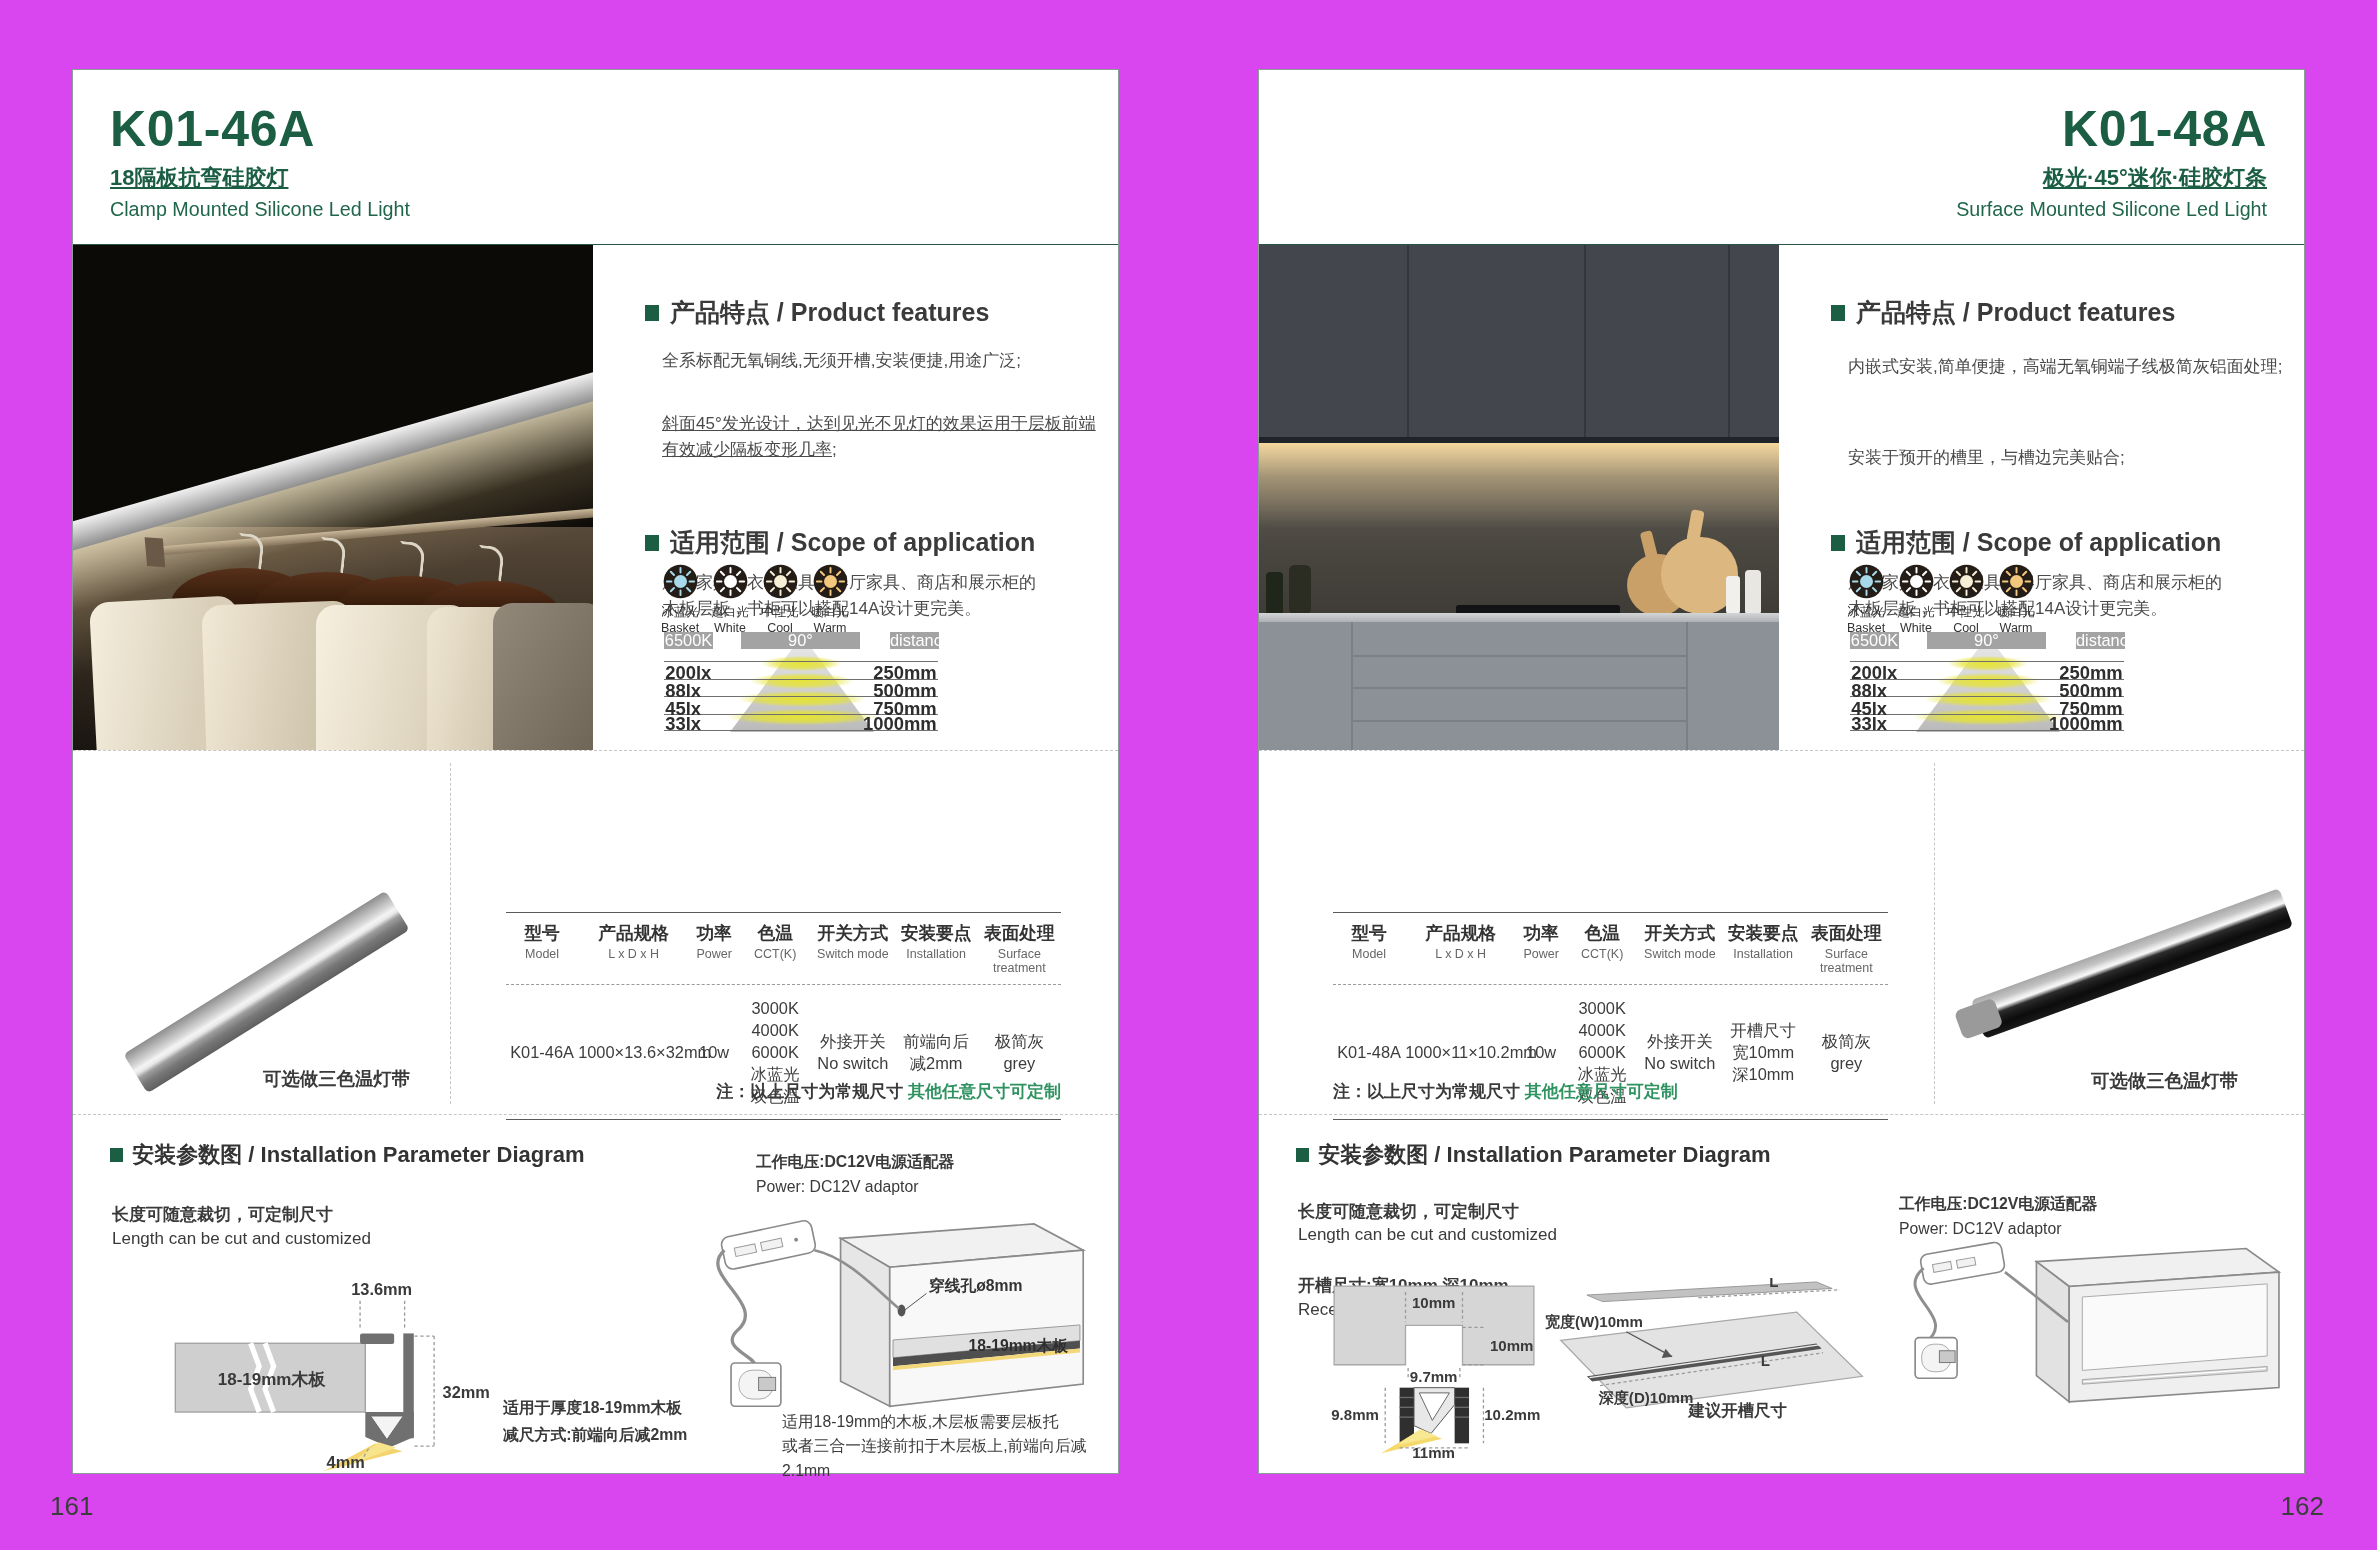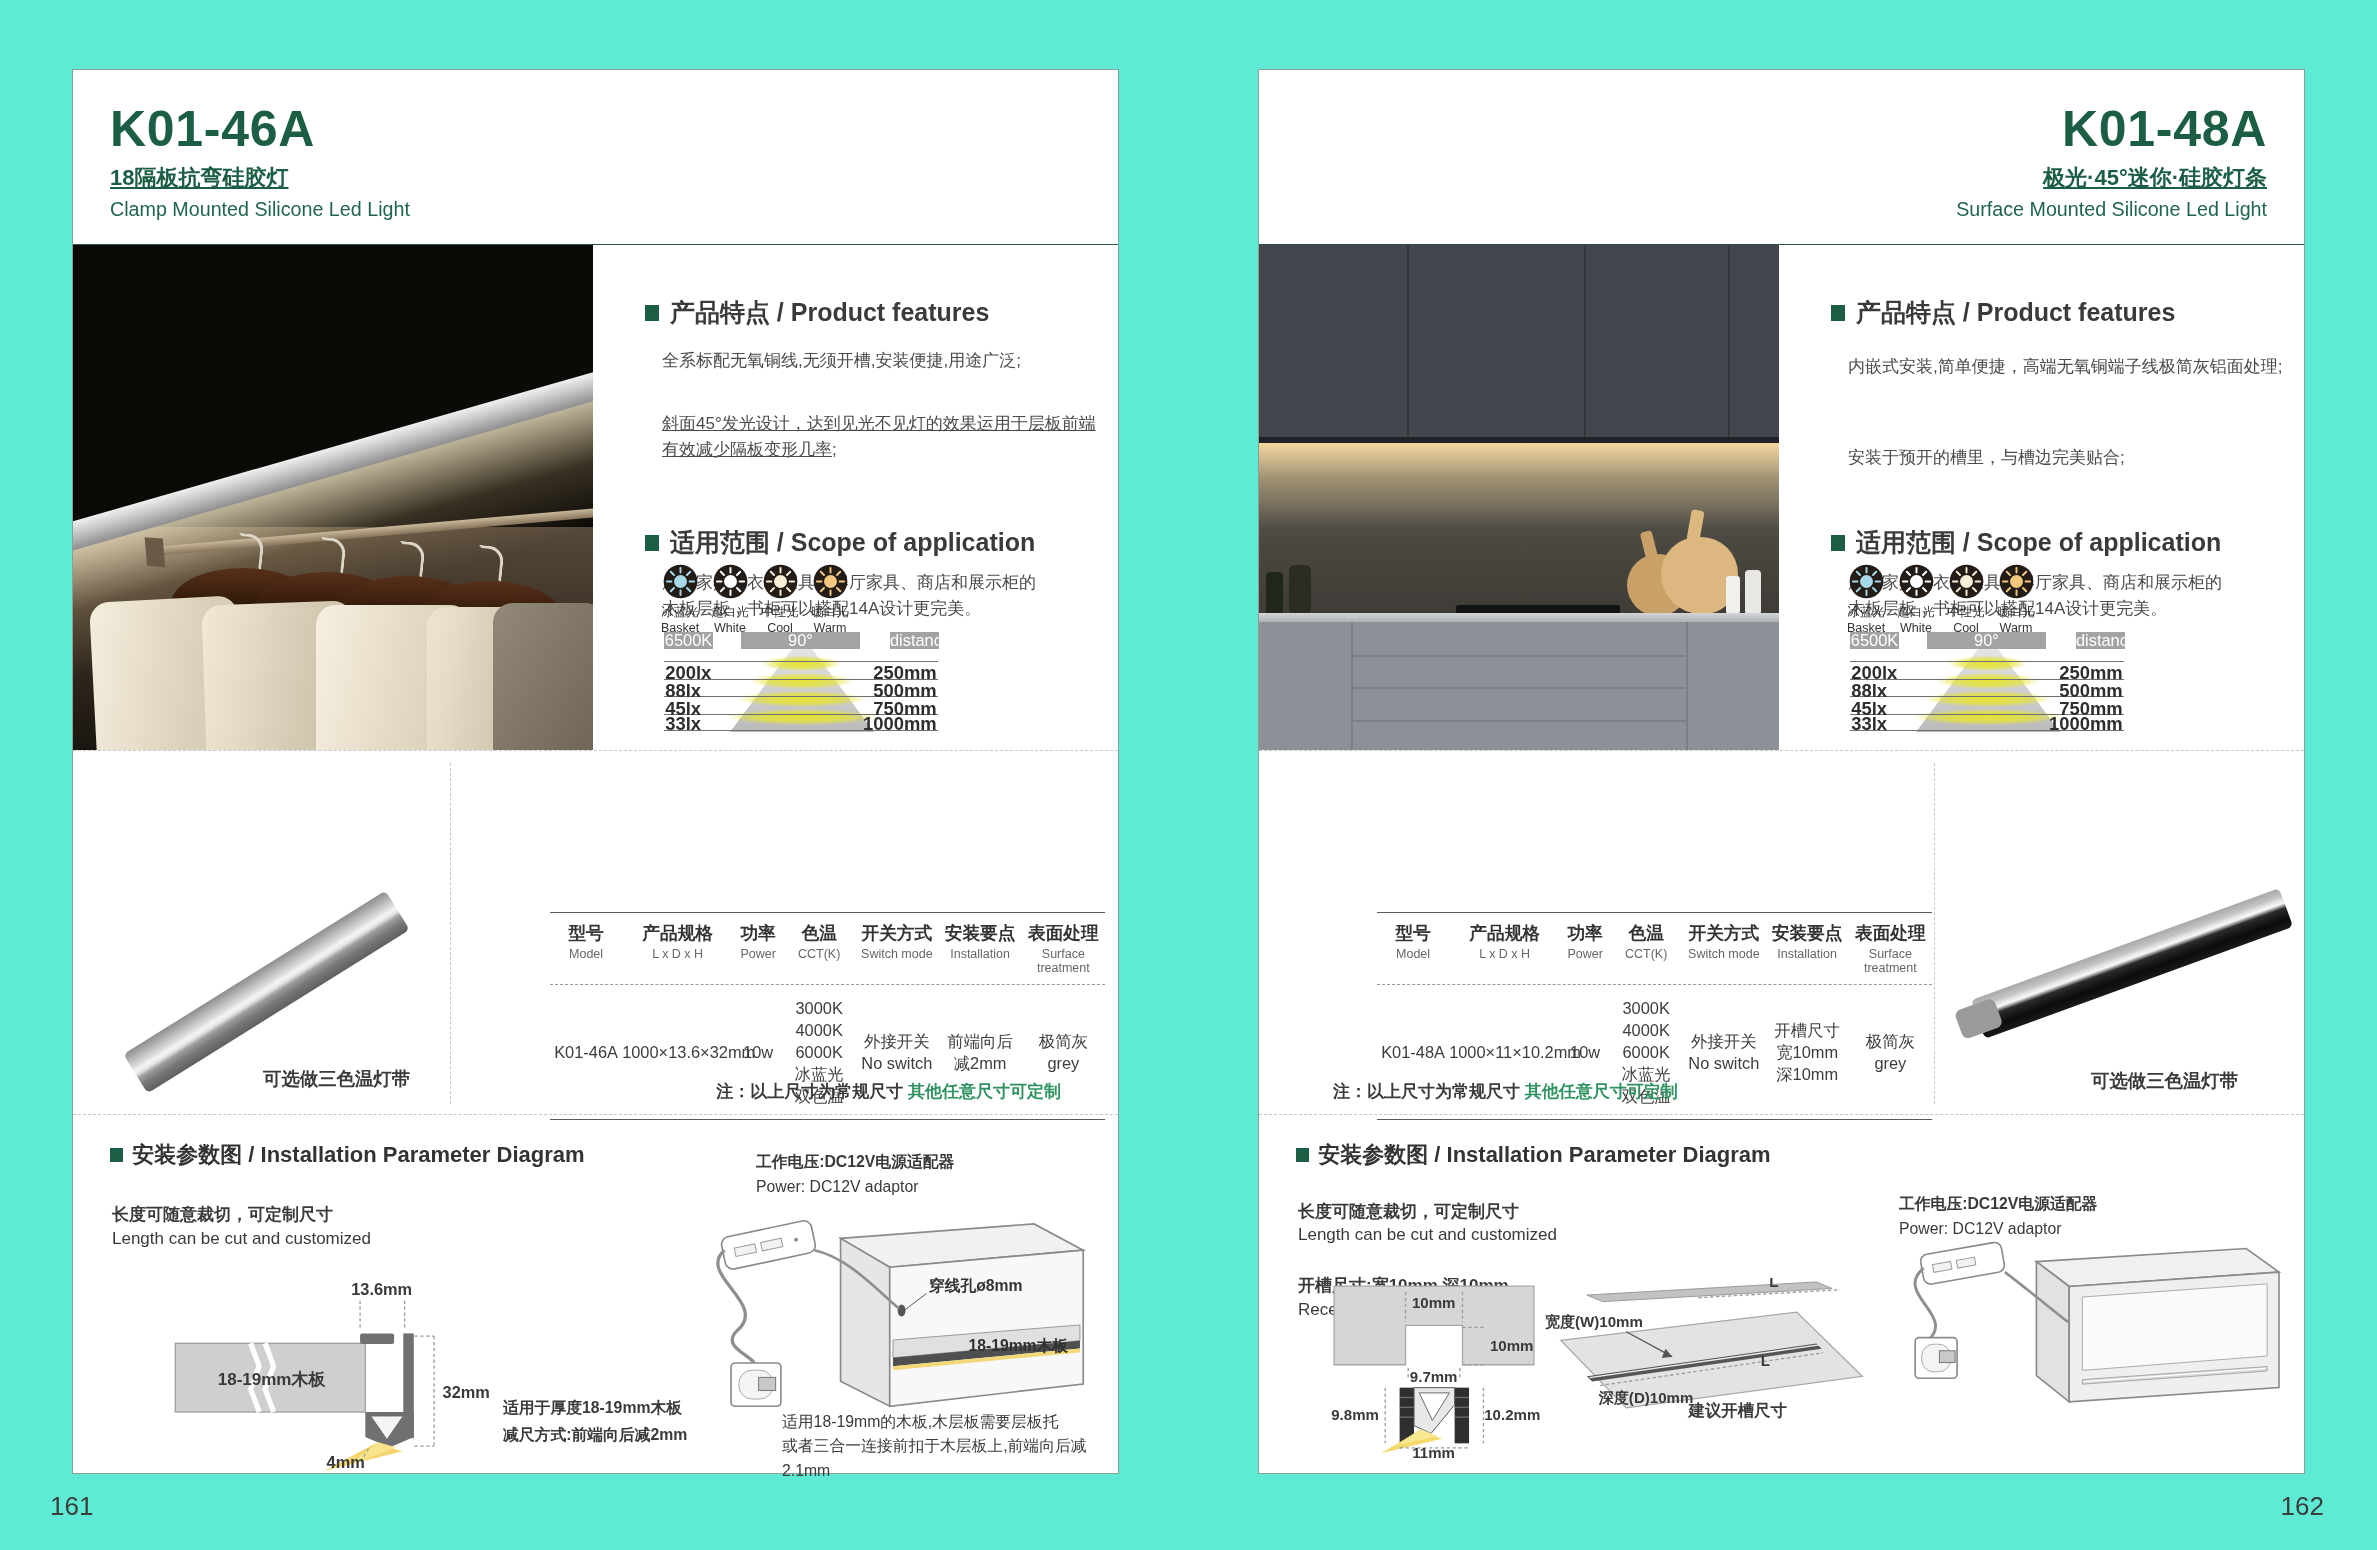--- a/index.html
+++ b/index.html
@@ -1,17 +1,17 @@
 <!DOCTYPE html>
 <html style="font-size:10.5px"><head>
 <meta charset="utf-8">
 <style>
   html,body{margin:0;padding:0;background:#fff;}
   body{font-family:"Liberation Sans","DejaVu Sans",sans-serif;color:#3c3c3c;}
-  .canvas{position:relative;width:2377px;height:1550px;background:#5eead4;overflow:hidden;}
+  .canvas{position:relative;width:2377px;height:1550px;background:#d946ef;overflow:hidden;}
   .abs{position:absolute;}
   .page{position:absolute;top:69px;width:1047px;height:1405px;border:1.3px solid #8aa095;background:#fff;box-sizing:border-box;}
   .pg-left{left:72px;}
   .pg-right{left:1258px;}
 
   
   .title-block{position:absolute;top:34px;left:37px;}
   .pg-right .title-block{left:auto;right:37px;text-align:right;}
   .model{font-size:50px;font-weight:800;color:#1b5e44;letter-spacing:0.7px;line-height:1;}
   .sub-cn{font-size:22px;font-weight:700;color:#1b5e44;margin-top:9.2px;text-decoration:underline;}
@@ -65,21 +65,21 @@
   .pm-glow{position:absolute;height:15.8px;background:radial-gradient(ellipse at center,rgba(230,228,48,.95) 0%,rgba(230,228,48,.7) 45%,rgba(230,228,48,0) 72%);}
   .pm-line{position:absolute;left:0;width:274px;height:1.3px;background:#6f6f6f;}
   .pm-lux{position:absolute;left:1.3px;font-size:18.4px;font-weight:600;color:#2e2e2e;}
   .pm-mm{position:absolute;right:1.3px;font-size:18.4px;font-weight:600;color:#2e2e2e;text-align:right;}
 
   
   .hr-dash{position:absolute;left:0;right:0;border-top:1.3px dashed #c6c6c6;}
   .v-dash{position:absolute;border-left:1.3px dashed #c6c6c6;top:693px;height:341px;}
 
   
-  .spec-table{position:absolute;top:842px;width:555px;margin-left:44px;}
+  .spec-table{position:absolute;top:842px;width:555px;}
   .pg-left .spec-table{left:433px;}
   .pg-right .spec-table{left:74px;}
   .st-head,.st-row{display:grid;grid-template-columns:13% 20% 9% 13% 15% 15% 15%;}
   .st-head{border-top:1.3px solid #5a5a5a;border-bottom:0.7px dashed #9a9a9a;padding:7.9px 0 9.2px;}
   .st-row{border-bottom:1.3px solid #5a5a5a;padding:11.8px 0;align-items:center;}
   .th{text-align:center;}
   .th-cn{font-size:17.7px;font-weight:700;color:#333;}
   .th-en{font-size:12.5px;color:#666;margin-top:2px;}
   .td{text-align:center;font-size:16.4px;color:#3d3d3d;line-height:1.35;white-space:pre-line;}
   .note{position:absolute;top:1010px;font-size:17px;font-weight:700;color:#3a3a3a;}

